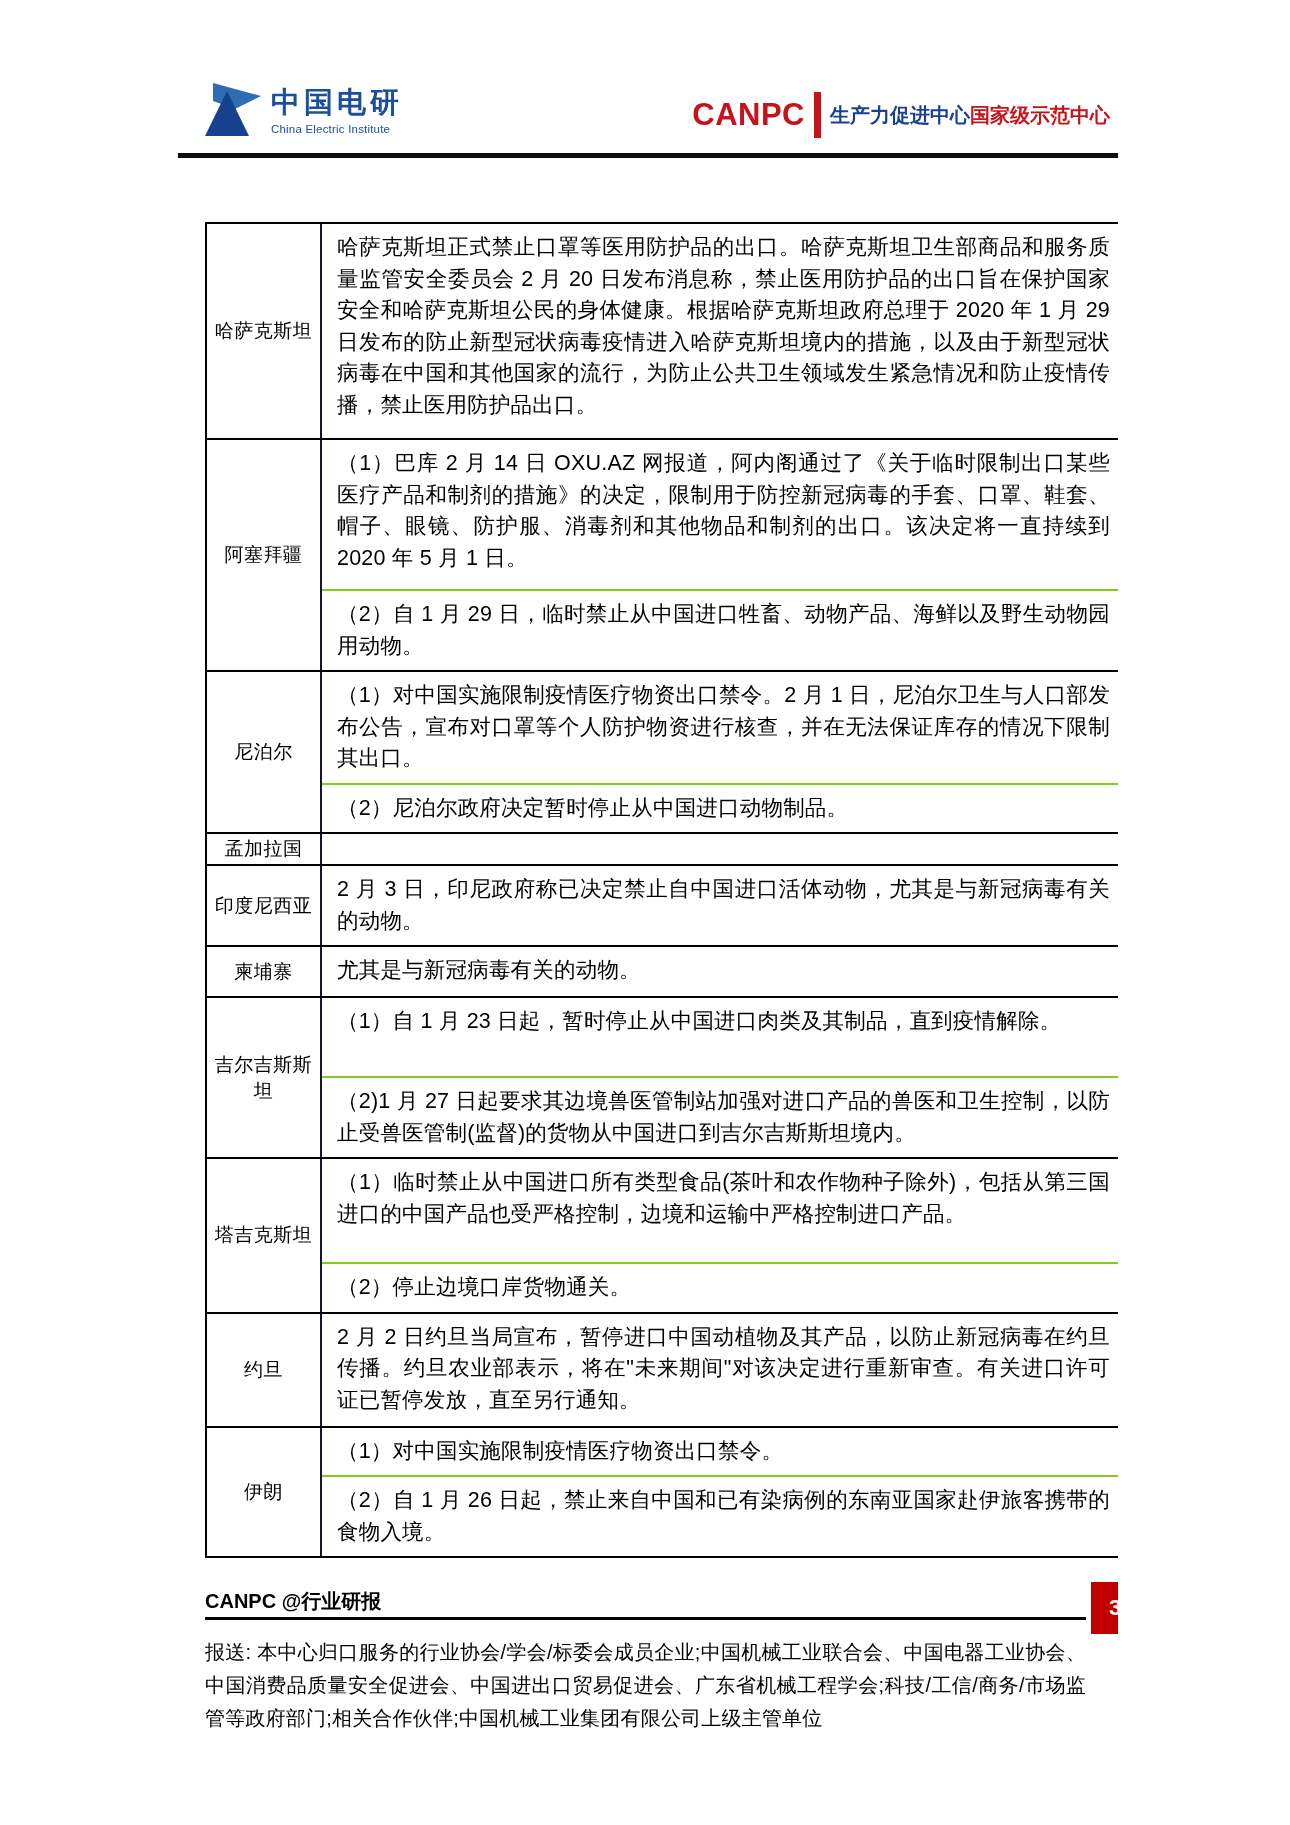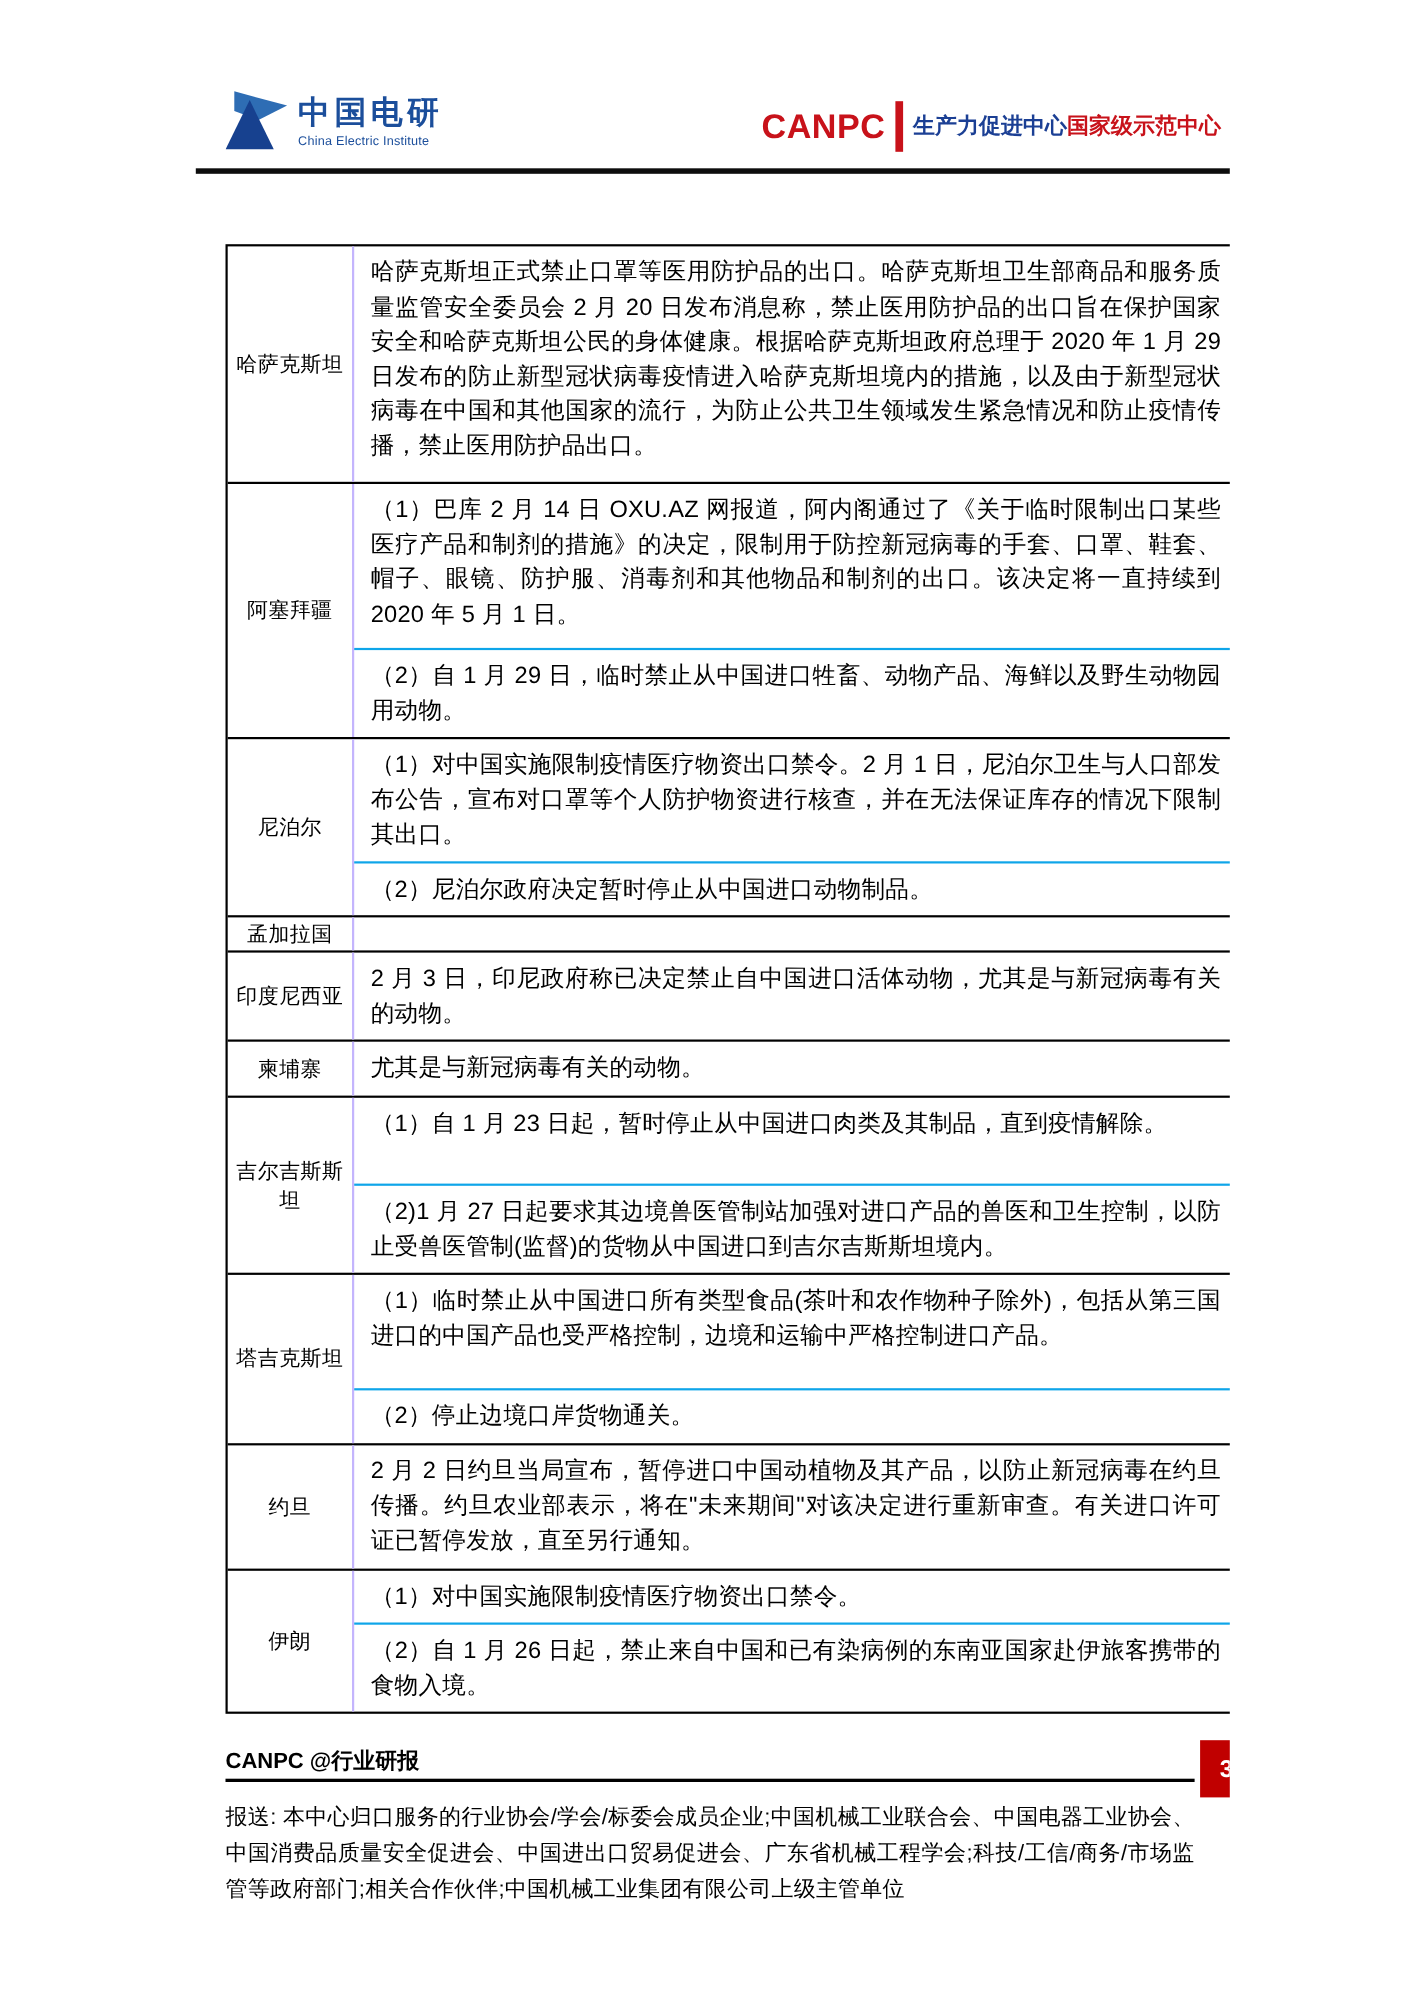--- a/index.html
+++ b/index.html
@@ -66,36 +66,36 @@
     left: 205px;
     top: 222px;
     width: 922px;
     border: 2px solid #000;
   }
   .trow { display: flex; border-top: 2px solid #000; }
   .trow:first-child { border-top: none; }
   .country {
     flex: 0 0 115px;
     width: 115px;
-    border-right: 2px solid #c4b5fd;
+    border-right: 2px solid #0f172a;
     display: flex;
     align-items: center;
     justify-content: center;
     text-align: center;
     font-size: 19px;
     padding: 2px;
     letter-spacing: 0.5px;
   }
   .content { flex: 1; display: flex; flex-direction: column; }
   .titem {
     padding: 8px 15px;
     font-size: 21.5px;
     line-height: 31.5px;
     text-align: justify;
-    border-top: 2px solid #0ea5e9;
+    border-top: 2px solid #84cc16;
     letter-spacing: 0.2px;
   }
   .titem:first-child { border-top: none; }
 
   .mh214 { min-height: 214px; }
   .mh149 { min-height: 149px; border-radius: 30px; }
   .mh112 { min-height: 112px; }
   .mh109 { min-height: 109px; }
   .mh103 { min-height: 103px; }
   .mh78  { min-height: 78px; }

